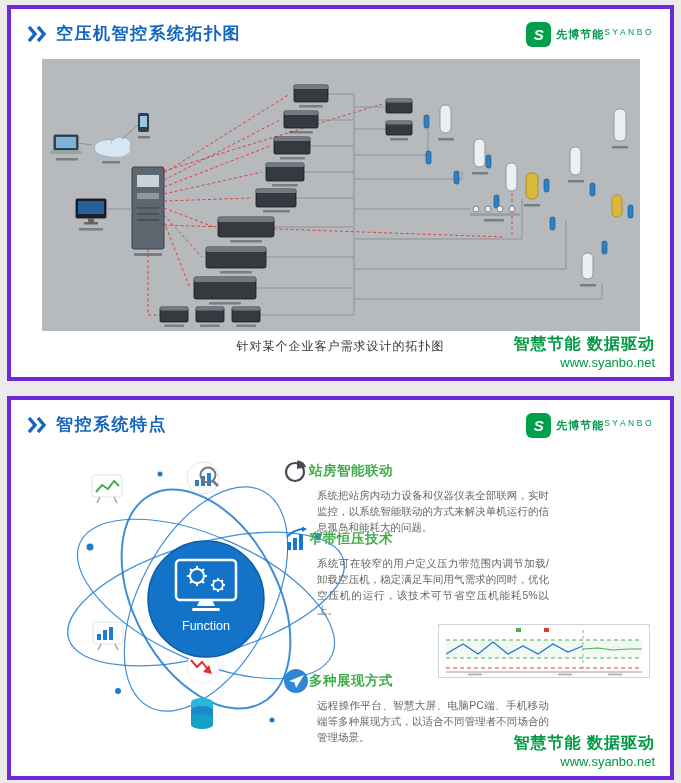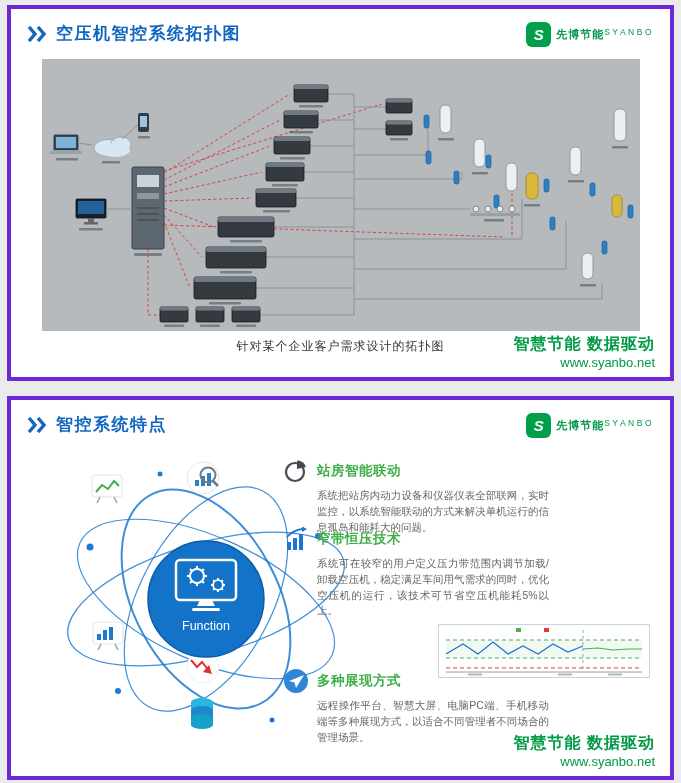--- a/index.html
+++ b/index.html
@@ -40,21 +40,21 @@
   .cyl { fill:#eceff1; stroke:#868e96; stroke-width:.9; }
   .blu { fill:#2f80c3; stroke:#1b5e96; stroke-width:.7; }
   .yel { fill:#d9b93a; stroke:#a8882a; stroke-width:.9; }
 
   
   .features-area { position:relative; height:332px; }
   .illustration { position:absolute; left:45px; top:2px; width:300px; height:300px; }
   .orbit { fill:none; stroke:#1d7ad0; opacity:.85; }
   .features { position:absolute; left:272px; top:0; width:390px; }
   .feature { position:absolute; left:0; }
-  .f-head { display:flex; align-items:center; gap:8px; margin-bottom:4px; }
+  .f-head { display:flex; align-items:center; gap:0; margin-bottom:4px; }
   .f-icon { width:26px; height:26px; display:inline-flex; }
   .f-title { color:#3fae49; font-size:13.5px; font-weight:bold; letter-spacing:.5px; }
   .f-text { margin-left:34px; width:232px; font-size:10.5px; color:#666; line-height:1.5; text-align:justify; }
   .mini-chart { display:block; margin:5px 0 0 155px; }
 </style>
 </head>
 <body>
 
 <div class="page">
 

